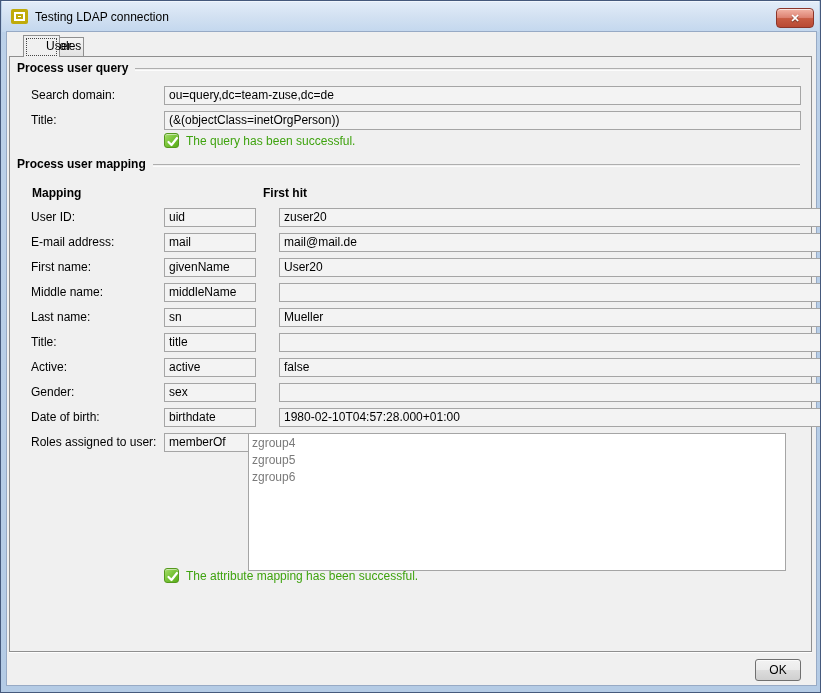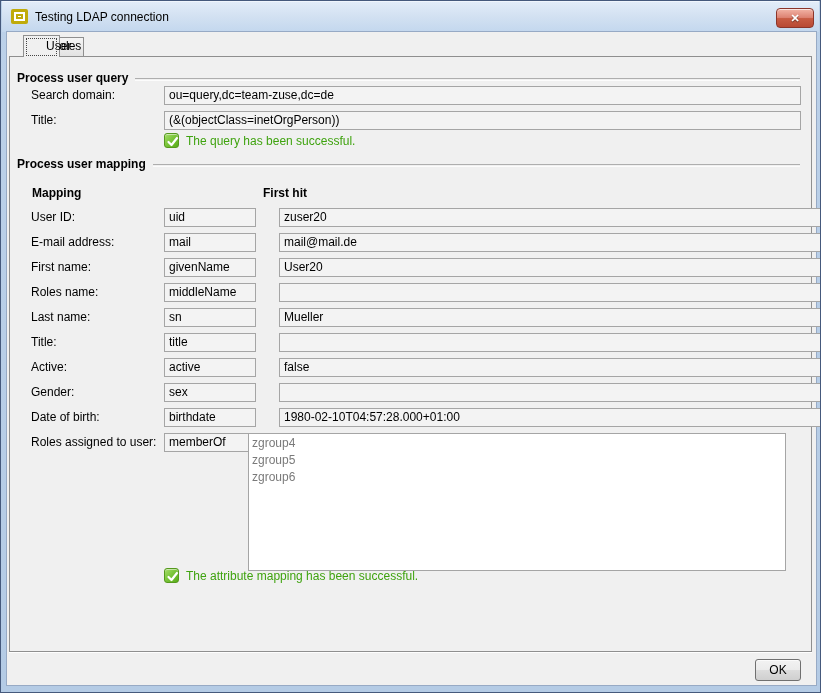--- a/index.html
+++ b/index.html
@@ -111,21 +111,21 @@
     <div class="tab tab-selected">
       <div class="focus-dots"></div>
       <span>User</span>
     </div>
     <div class="tab tab-unselected">
       <span>Roles</span>
     </div>
 
     <div class="panel">
 
-      <div class="group-header" style="top:14px;">
+      <div class="group-header" style="top:4px;">
         <span class="gtitle">Process user query</span>
         <span class="gline"></span>
       </div>
 
       <div>
           <div class="q-row" style="top: 29px;">
             <span class="row-label">Search domain:</span>
             <span class="field q-field">ou=query,dc=team-zuse,dc=de</span>
           </div>
           <div class="q-row" style="top: 54px;">
@@ -161,21 +161,21 @@
             <span class="row-label">E-mail address:</span>
             <span class="field attr-field">mail</span>
             <span class="field hit-field">mail@mail.de</span>
           </div>
           <div class="map-row" style="top: 201px;">
             <span class="row-label">First name:</span>
             <span class="field attr-field">givenName</span>
             <span class="field hit-field">User20</span>
           </div>
           <div class="map-row" style="top: 226px;">
-            <span class="row-label">Roles name:</span>
+            <span class="row-label">Middle name:</span>
             <span class="field attr-field">middleName</span>
             <span class="field hit-field"></span>
           </div>
           <div class="map-row" style="top: 251px;">
             <span class="row-label">Last name:</span>
             <span class="field attr-field">sn</span>
             <span class="field hit-field">Mueller</span>
           </div>
           <div class="map-row" style="top: 276px;">
             <span class="row-label">Title:</span>

